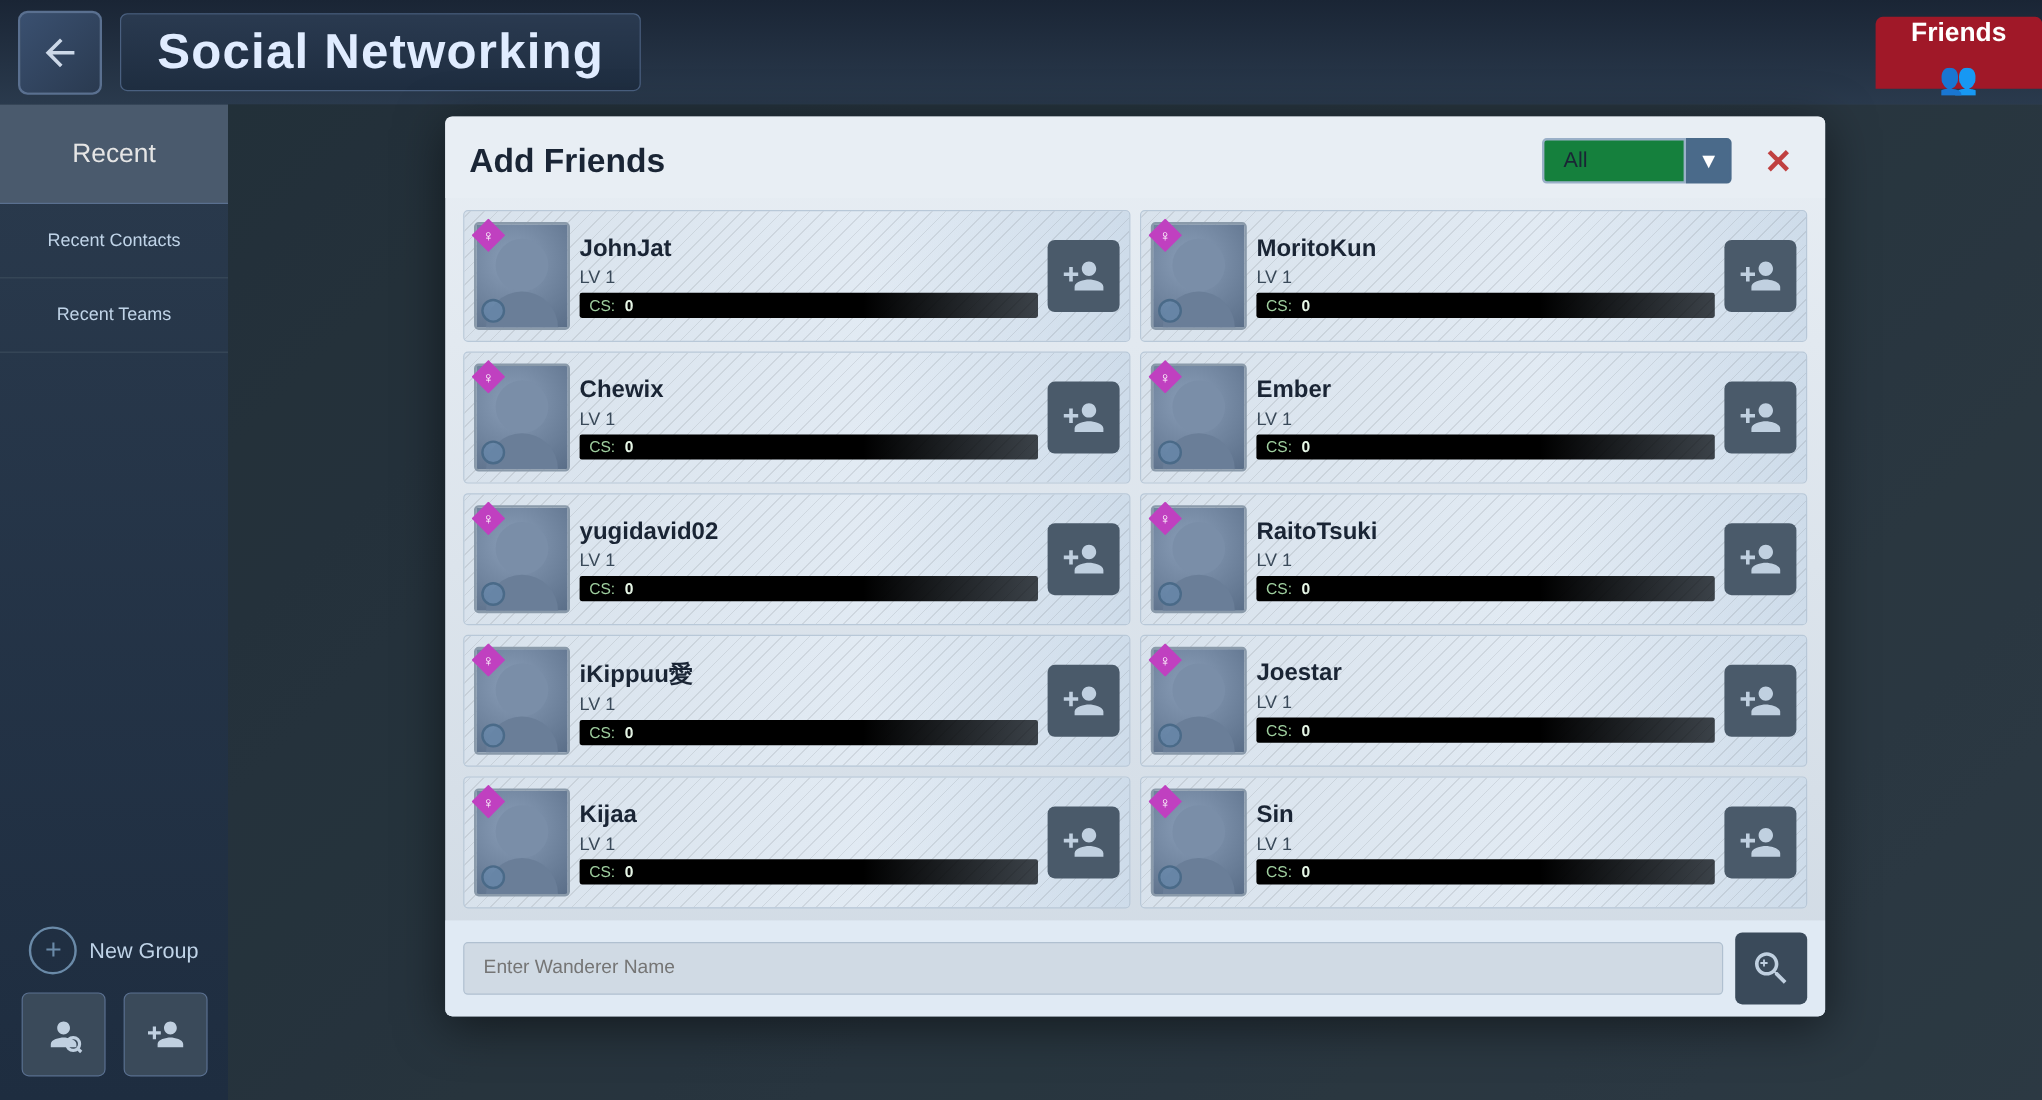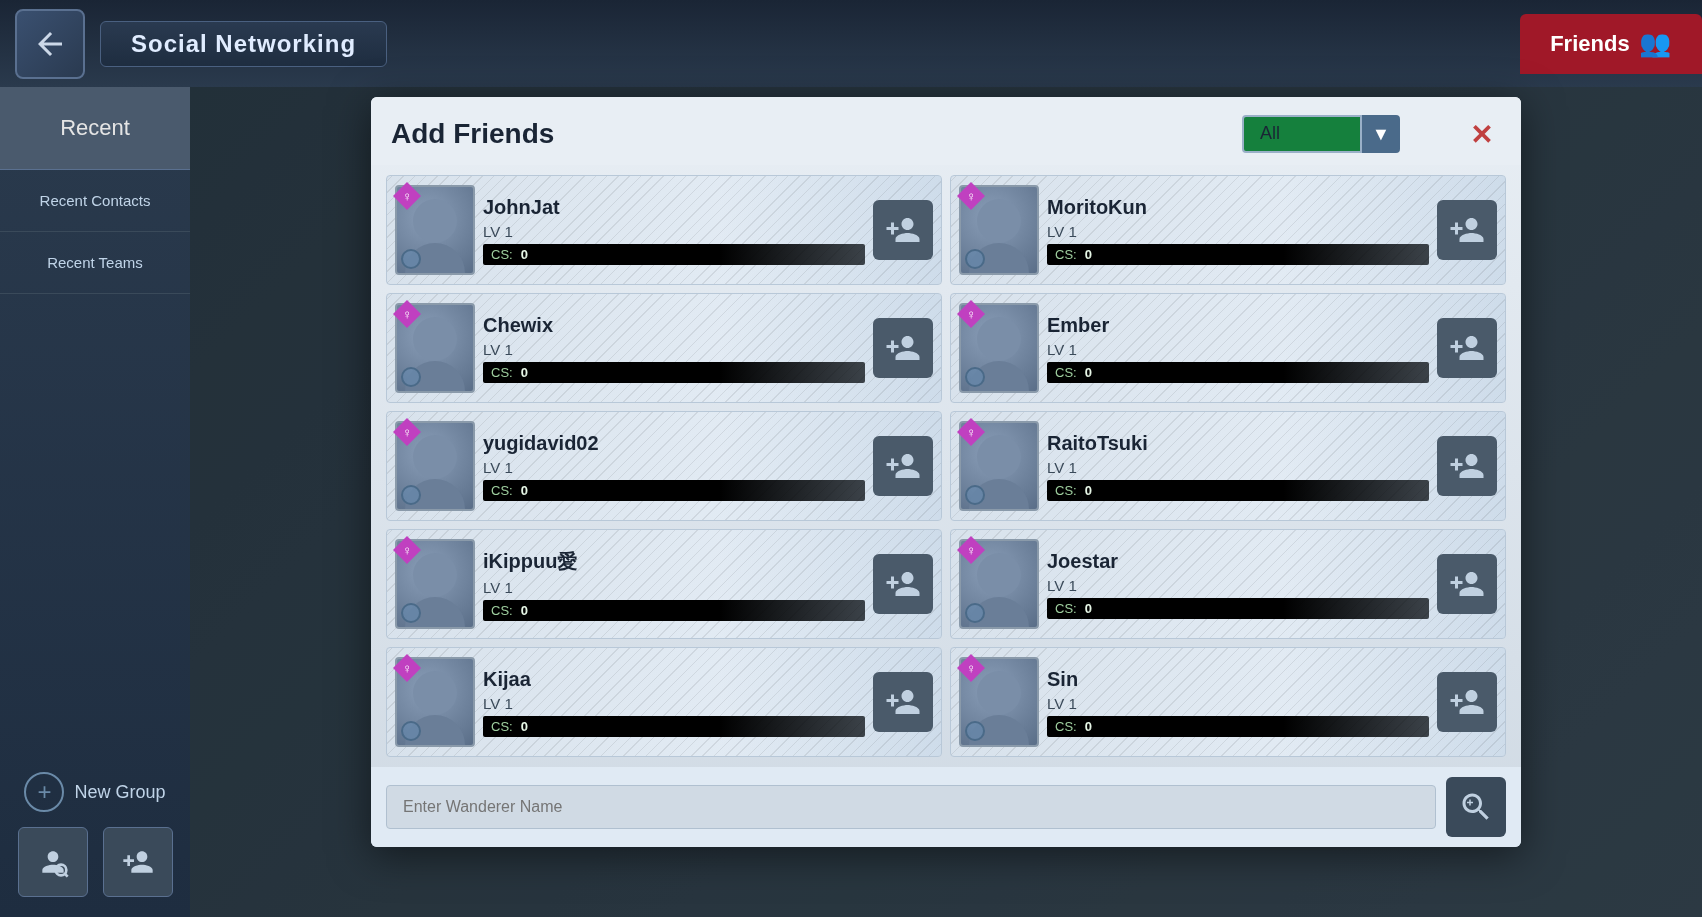--- a/index.html
+++ b/index.html
@@ -53,21 +53,21 @@
     .page-title-box {
       background: linear-gradient(to bottom, #2a3a50, #1e2d40);
       border: 1px solid #4a6080;
       border-radius: 6px;
       padding: 8px 30px;
       flex-shrink: 0;
     }
 
     .page-title {
       color: #e0ecff;
-      font-size: 24px;
+      font-size: 41px;
       font-weight: bold;
       letter-spacing: 1px;
     }
 
     .top-bar-right {
       margin-left: auto;
       display: flex;
       align-items: center;
       gap: 0;
     }
@@ -80,20 +80,21 @@
       gap: 10px;
       cursor: pointer;
       font-size: 22px;
       font-weight: bold;
     }
 
     .tab-btn.active {
       background: #a01828;
       color: #fff;
       border-radius: 6px 6px 0 0;
+      flex-direction: column;
     }
 
     .tab-btn.inactive {
       background: #2a3a4d;
       color: #9ab0c8;
       border: 1px solid #4a6080;
     }
 
     .tab-icon {
       font-size: 26px;
@@ -214,21 +215,20 @@
       display: flex;
       flex-direction: column;
     }
 
     .modal-header {
       display: flex;
       align-items: center;
       padding: 18px 20px 12px 20px;
       background: #e8eef4;
       flex-shrink: 0;
-      gap: 43px;
     }
 
     .modal-title {
       font-size: 28px;
       font-weight: bold;
       color: #1a2535;
       flex: 1;
     }
 
     .filter-dropdown {

